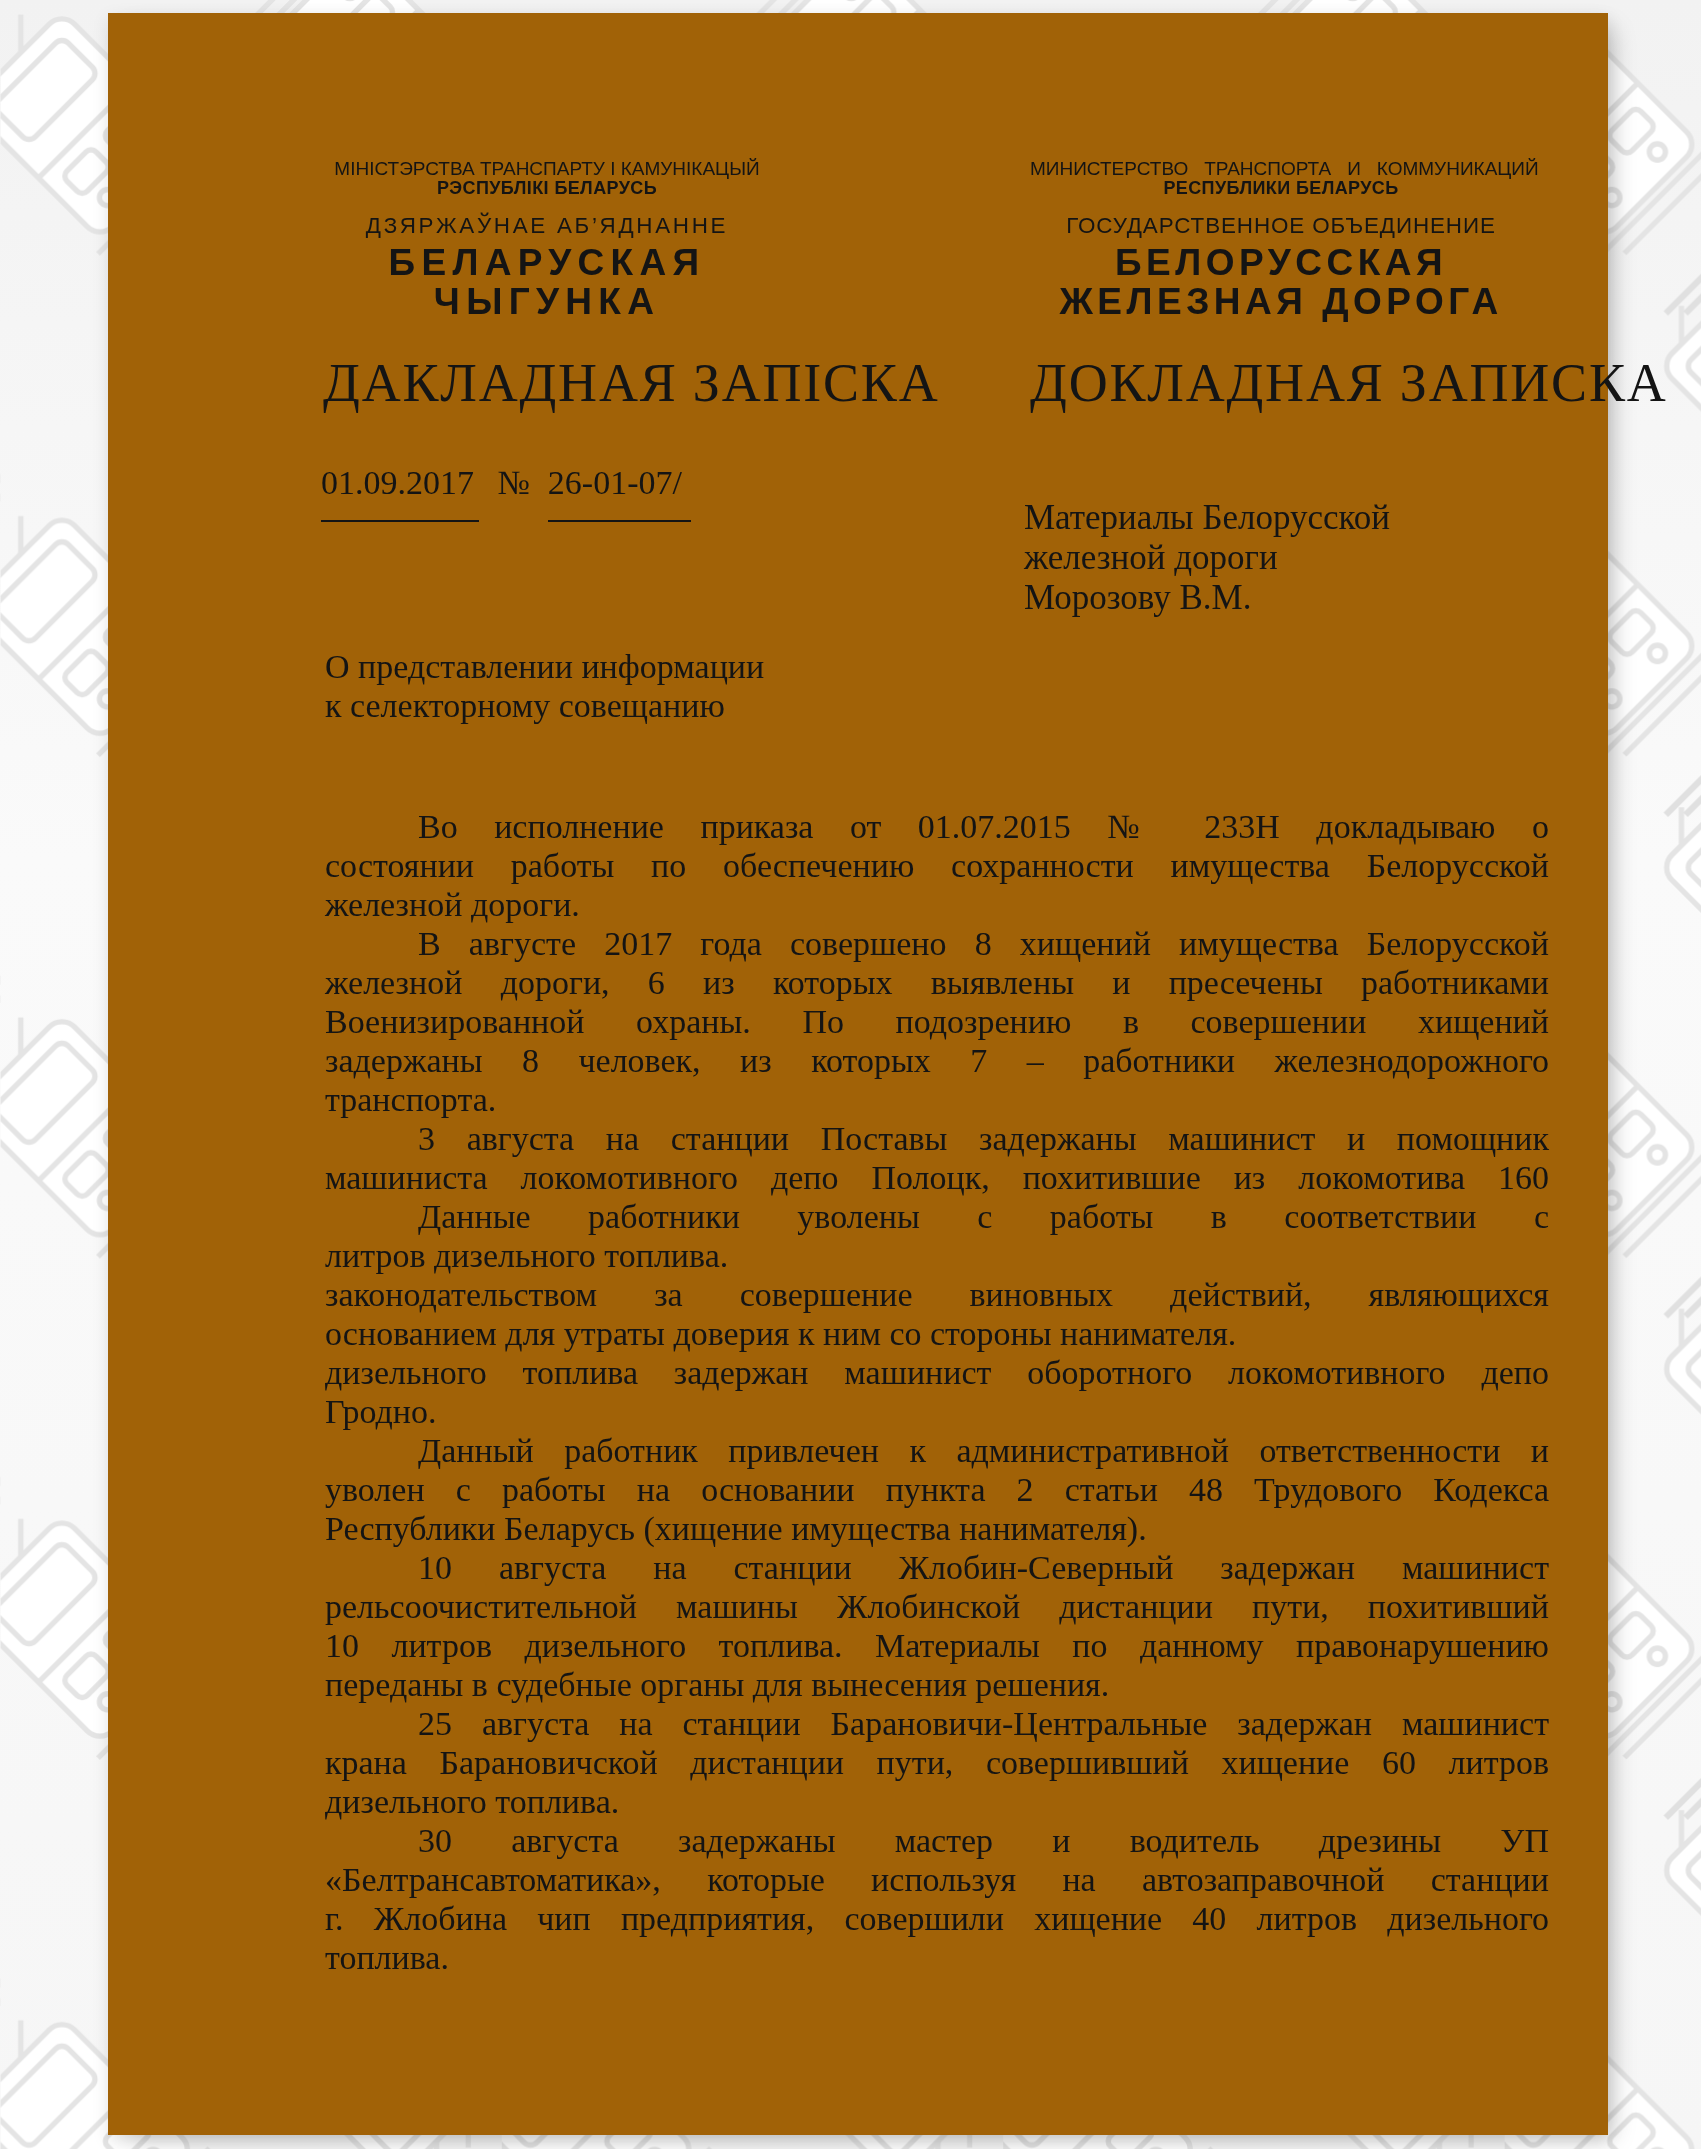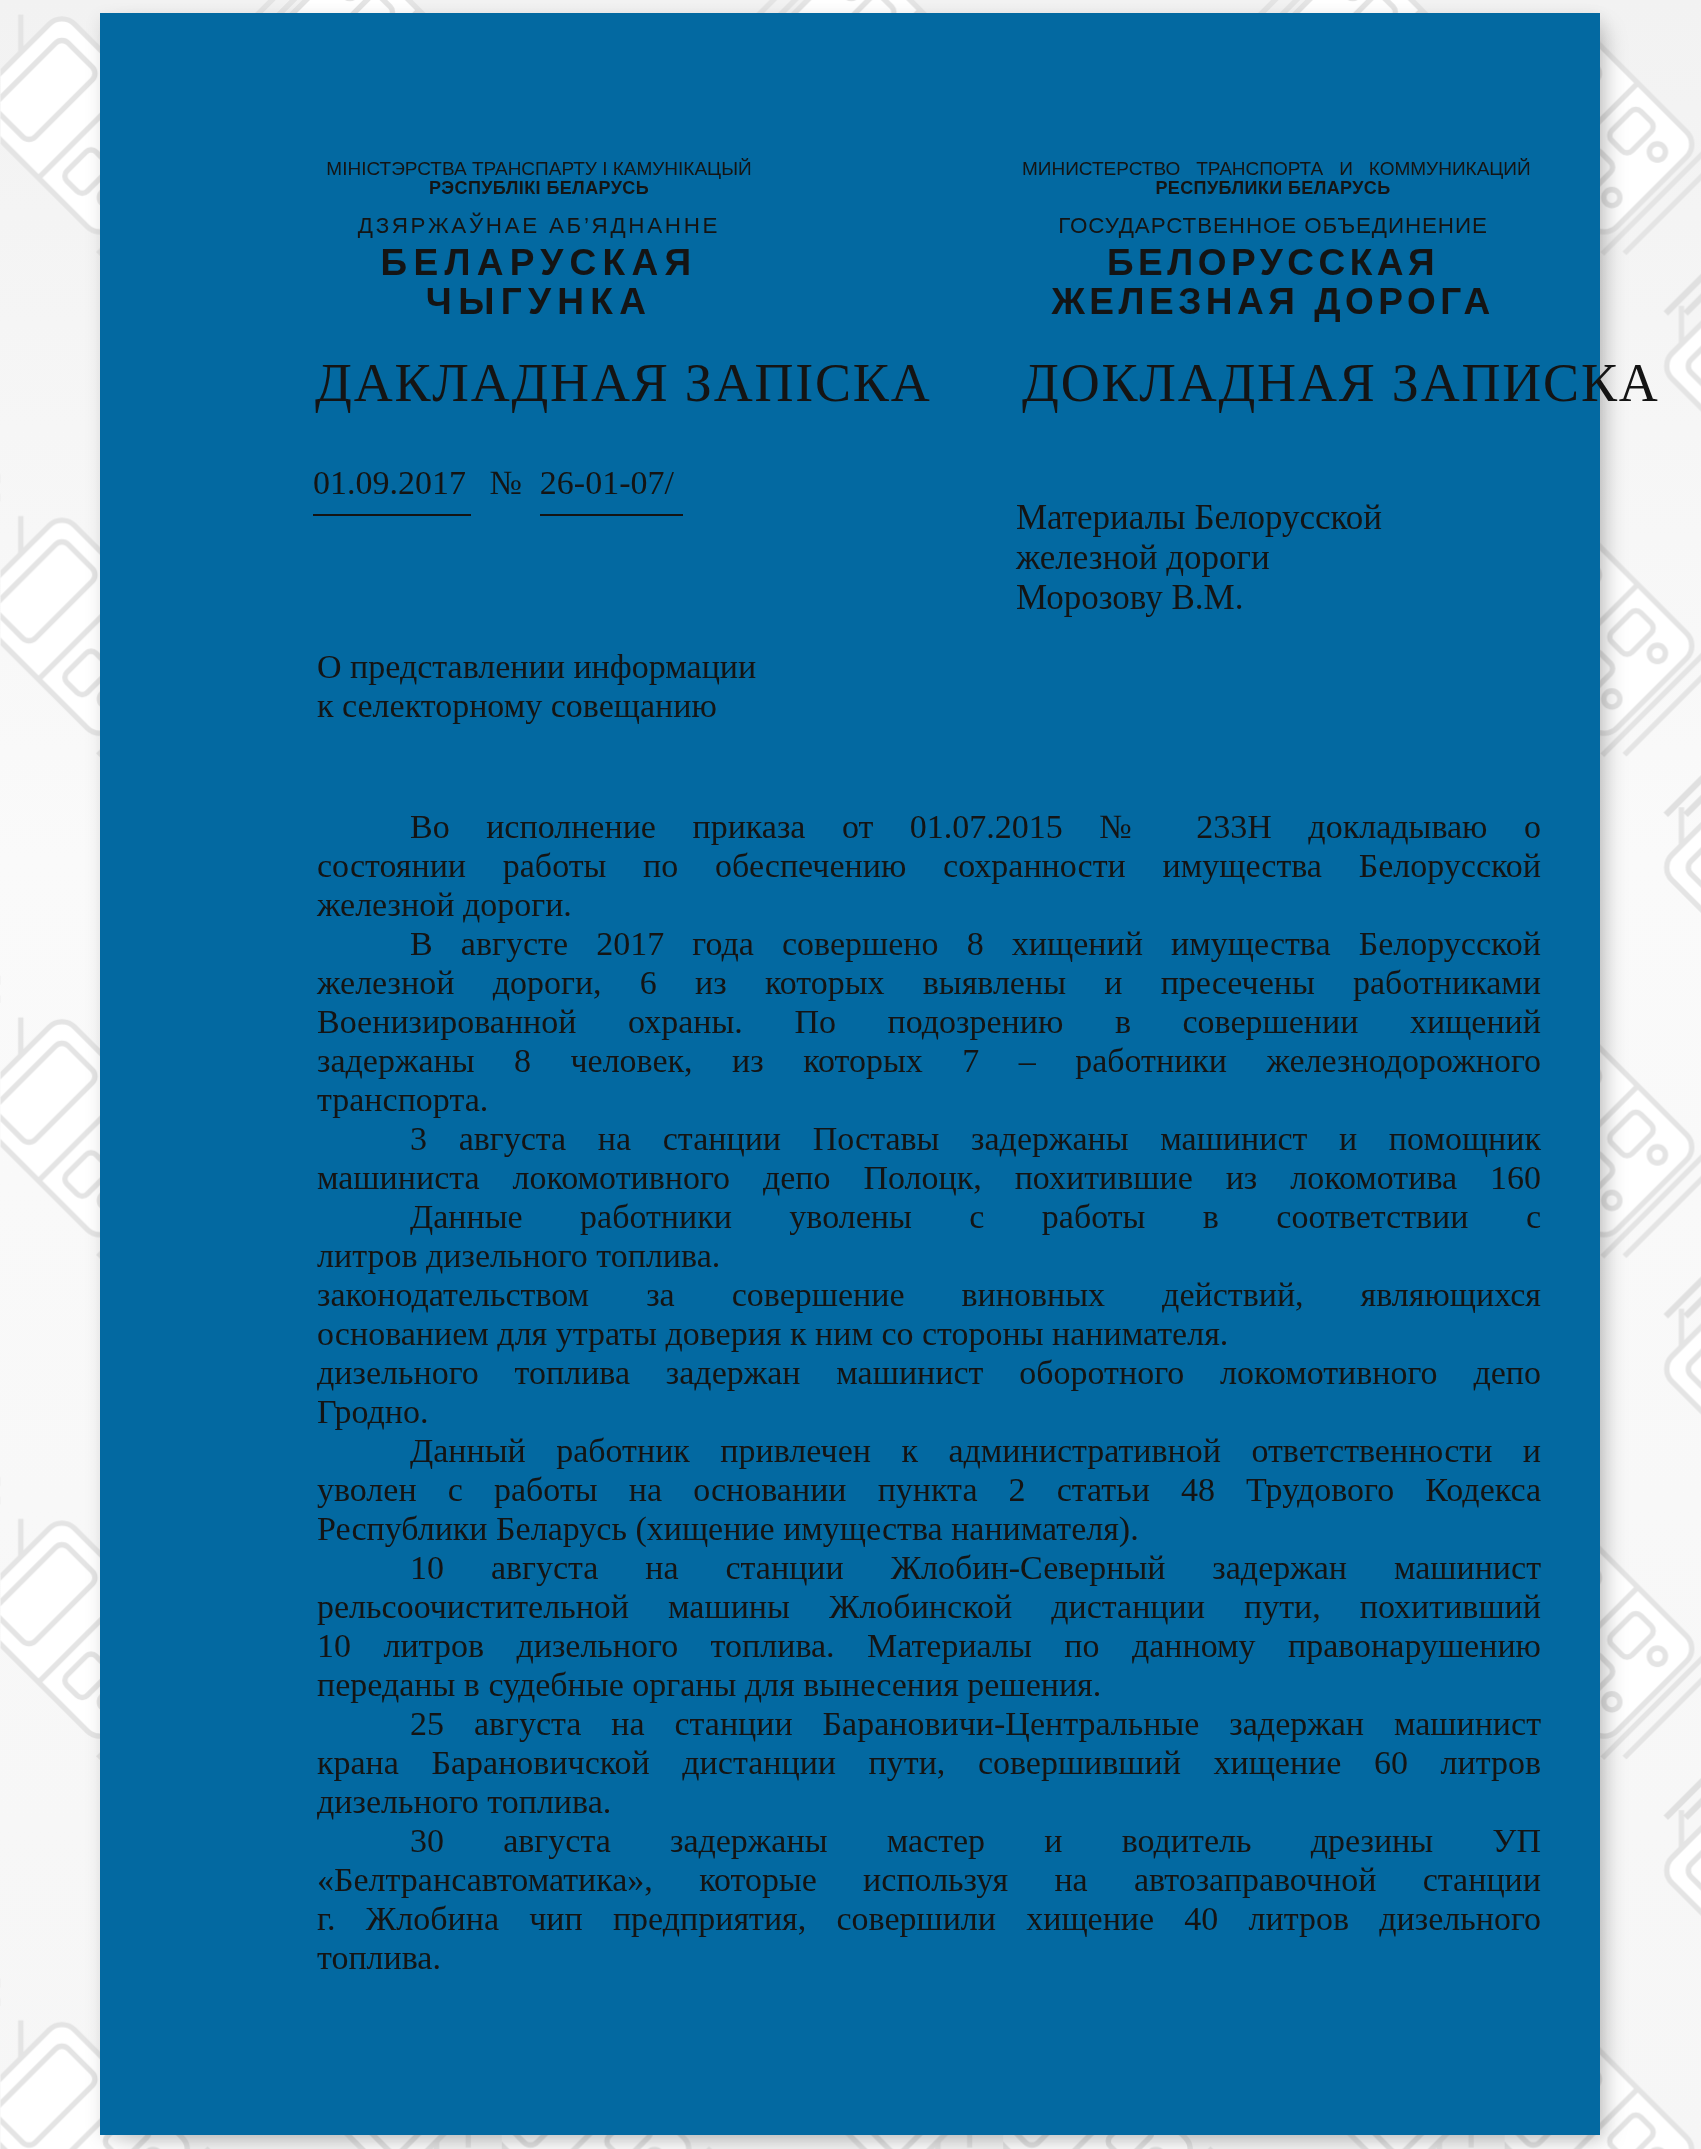--- a/index.html
+++ b/index.html
@@ -3,22 +3,22 @@
 <meta charset="utf-8">
 <style>
   html,body{margin:0;padding:0;}
   body{
     width:1702px;height:2149px;position:relative;overflow:hidden;
     background:linear-gradient(180deg,#f2f2f2 0%,#fafafa 40%,#f6f6f6 100%);
     font-family:"Liberation Serif", serif;color:#141414;
   }
   .bg-svg{position:absolute;left:0;top:0;width:1702px;height:2149px;z-index:0;}
   .page{
-    position:absolute;left:100px;top:12.5px;width:1500px;height:2122px;
-    background:#0369a1;z-index:1;
+    position:absolute;left:108px;top:12.5px;width:1500px;height:2122px;
+    background:#a16207;z-index:1;
     box-shadow:12.5px 9px 23px -7.2px rgba(0,0,0,0.22), 0 5.4px 16px rgba(0,0,0,0.10);
   }
   .abs{position:absolute;}
   
   .col{position:absolute;top:146px;text-align:center;font-family:"Liberation Sans", sans-serif;}
   .colA{left:215px;width:448px;}
   .colB{left:922px;width:502px;}
   .h1{font-size:19px;line-height:20.6px;letter-spacing:0px;white-space:nowrap;}
   .h1.spread{word-spacing:10.7px;}
   .h2{font-size:18px;line-height:19.7px;font-weight:bold;letter-spacing:0.4px;white-space:nowrap;}
@@ -27,21 +27,21 @@
   .hbig{font-size:37px;line-height:39px;font-weight:bold;letter-spacing:6.3px;margin-top:5.4px;white-space:nowrap;}
   .hbig.ru{letter-spacing:4.5px;}
   .hbig2{font-size:37px;line-height:39px;font-weight:bold;letter-spacing:6.3px;white-space:nowrap;}
   .hbig2.ru{letter-spacing:4.5px;}
   .doctype{
     font-family:"Liberation Serif", serif;font-size:54px;line-height:45px;
     letter-spacing:1.8px;margin-top:40px;font-weight:normal;white-space:nowrap;
   }
   
   .ref-line{left:213px;top:450px;font-size:34px;line-height:39px;white-space:nowrap;}
-  .u{border-bottom:2.7px solid #141414;padding-bottom:13px;}
+  .u{border-bottom:2.7px solid #141414;padding-bottom:19px;}
   .u.date{padding-right:5.4px;}
   .u.num{padding-right:9px;}
   .no-sign{margin:0 18px;}
   
   .addressee{left:916px;top:485px;font-size:35px;line-height:40px;}
   
   .subject{left:217px;top:634px;font-size:34px;line-height:39px;}
   
   .body-text{left:217px;top:758px;width:1224px;font-size:34px;margin-top:36px;}
   .ln{

